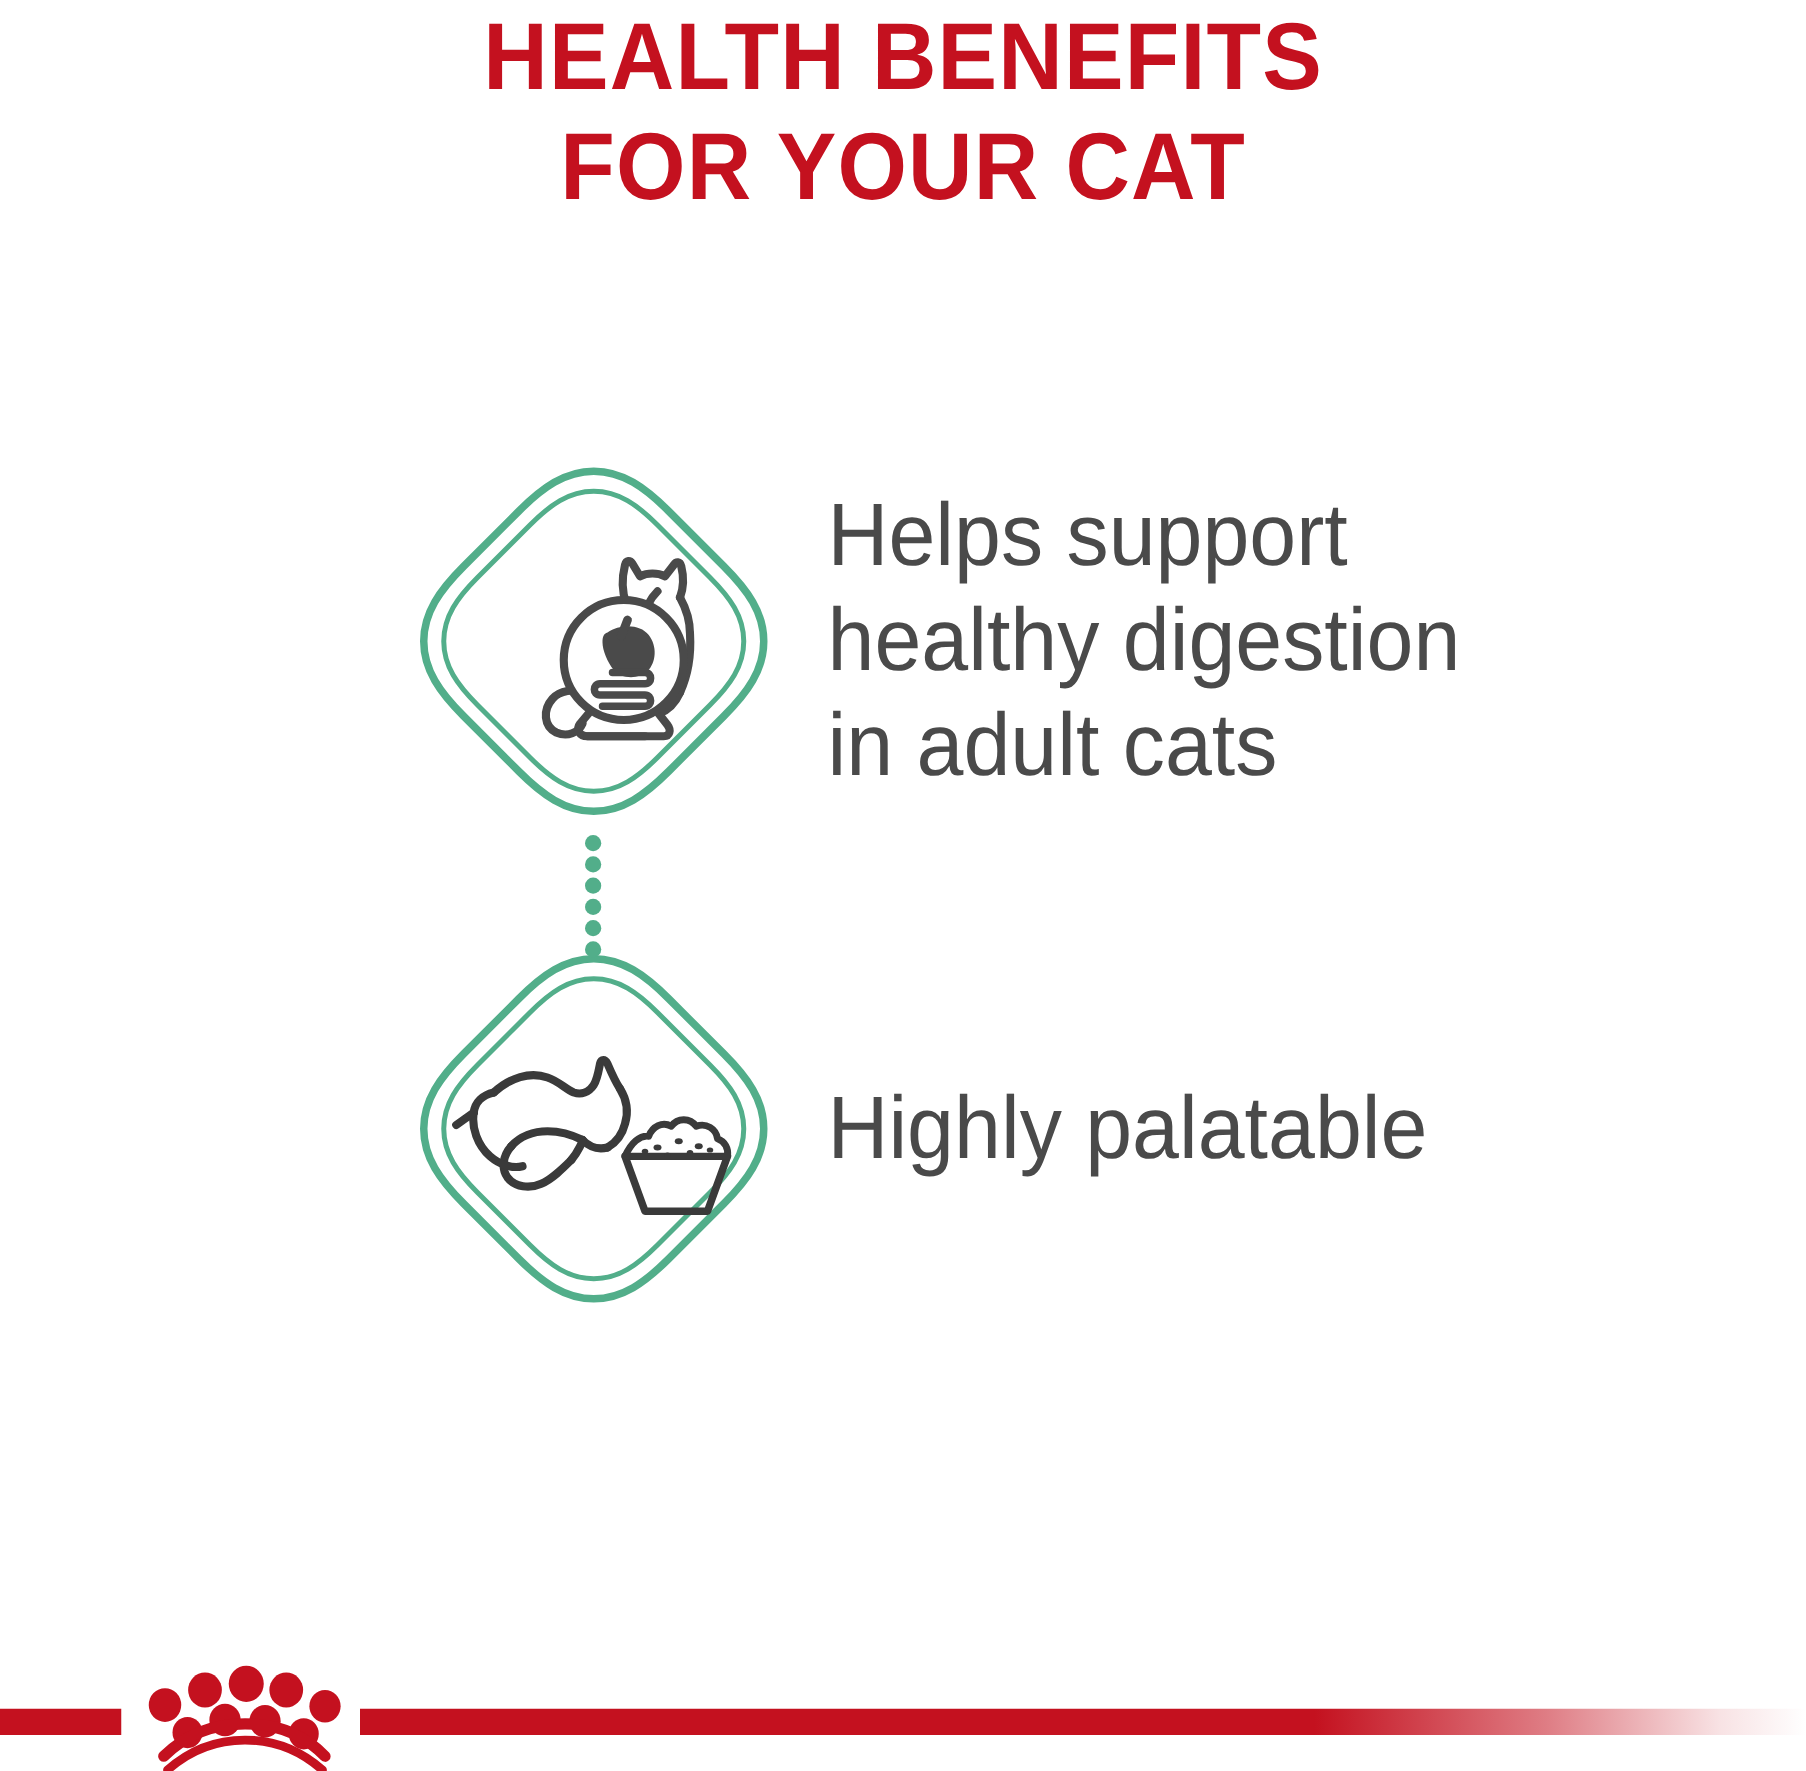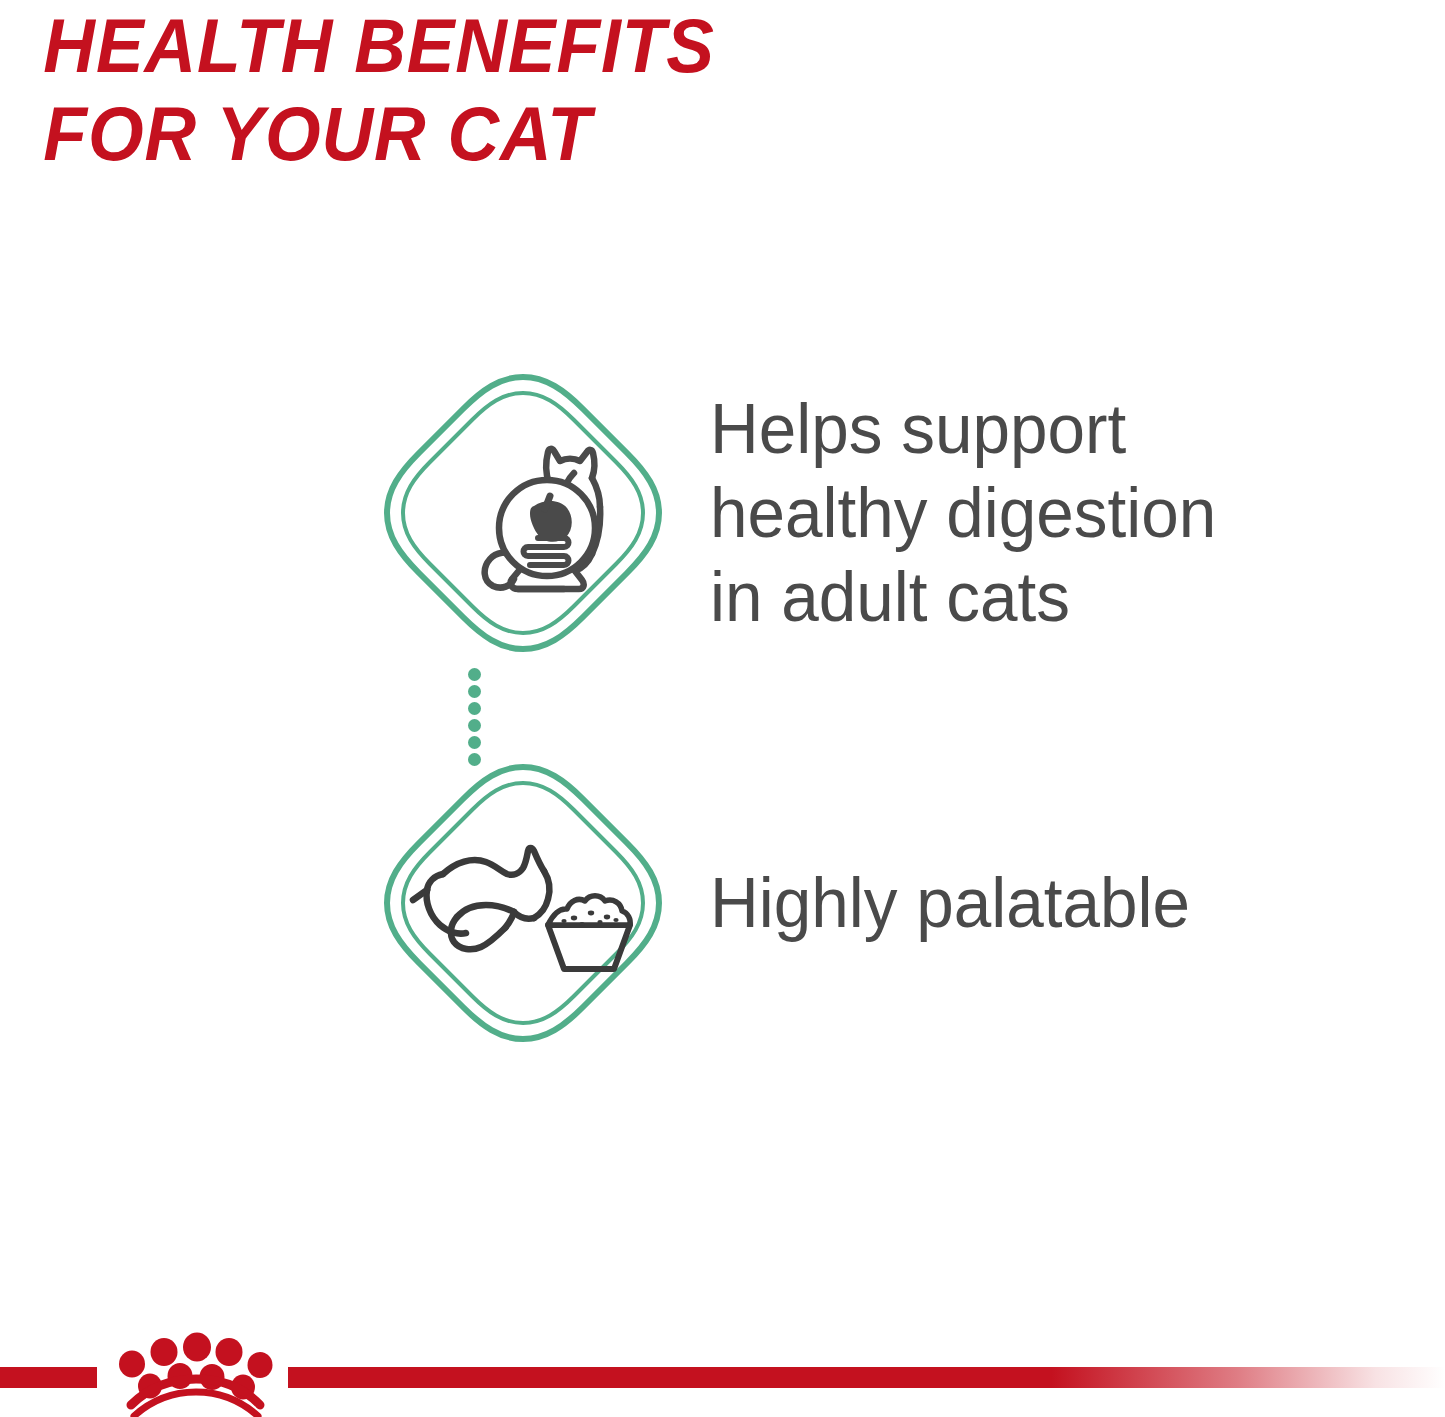--- a/index.html
+++ b/index.html
@@ -14,42 +14,40 @@
     overflow: hidden;
     font-family: "Liberation Sans", sans-serif;
   }
 
   
   .title-block {
     position: absolute;
     left: 0;
     top: 2px;
     width: 1445px;
-    text-align: left;
-    font-style: italic;
+    text-align: center;
   }
   .title-line {
     color: #C4111F;
     font-family: "Liberation Sans Narrow", "Liberation Sans", sans-serif;
     font-weight: bold;
     font-size: 76px;
     line-height: 88px;
     letter-spacing: 1px;
     transform: scaleX(0.94);
     transform-origin: center top;
     white-space: nowrap;
   }
 
   
   .benefits {
     position: absolute;
     left: 0;
     top: 368px;
     width: 1225px;
-    margin-left: 48px;
   }
   .benefit-row {
     position: relative;
     display: flex;
     align-items: center;
     height: 290px;
   }
   .benefit-row.second { margin-top: 100px; }
 
   .icon-badge {

